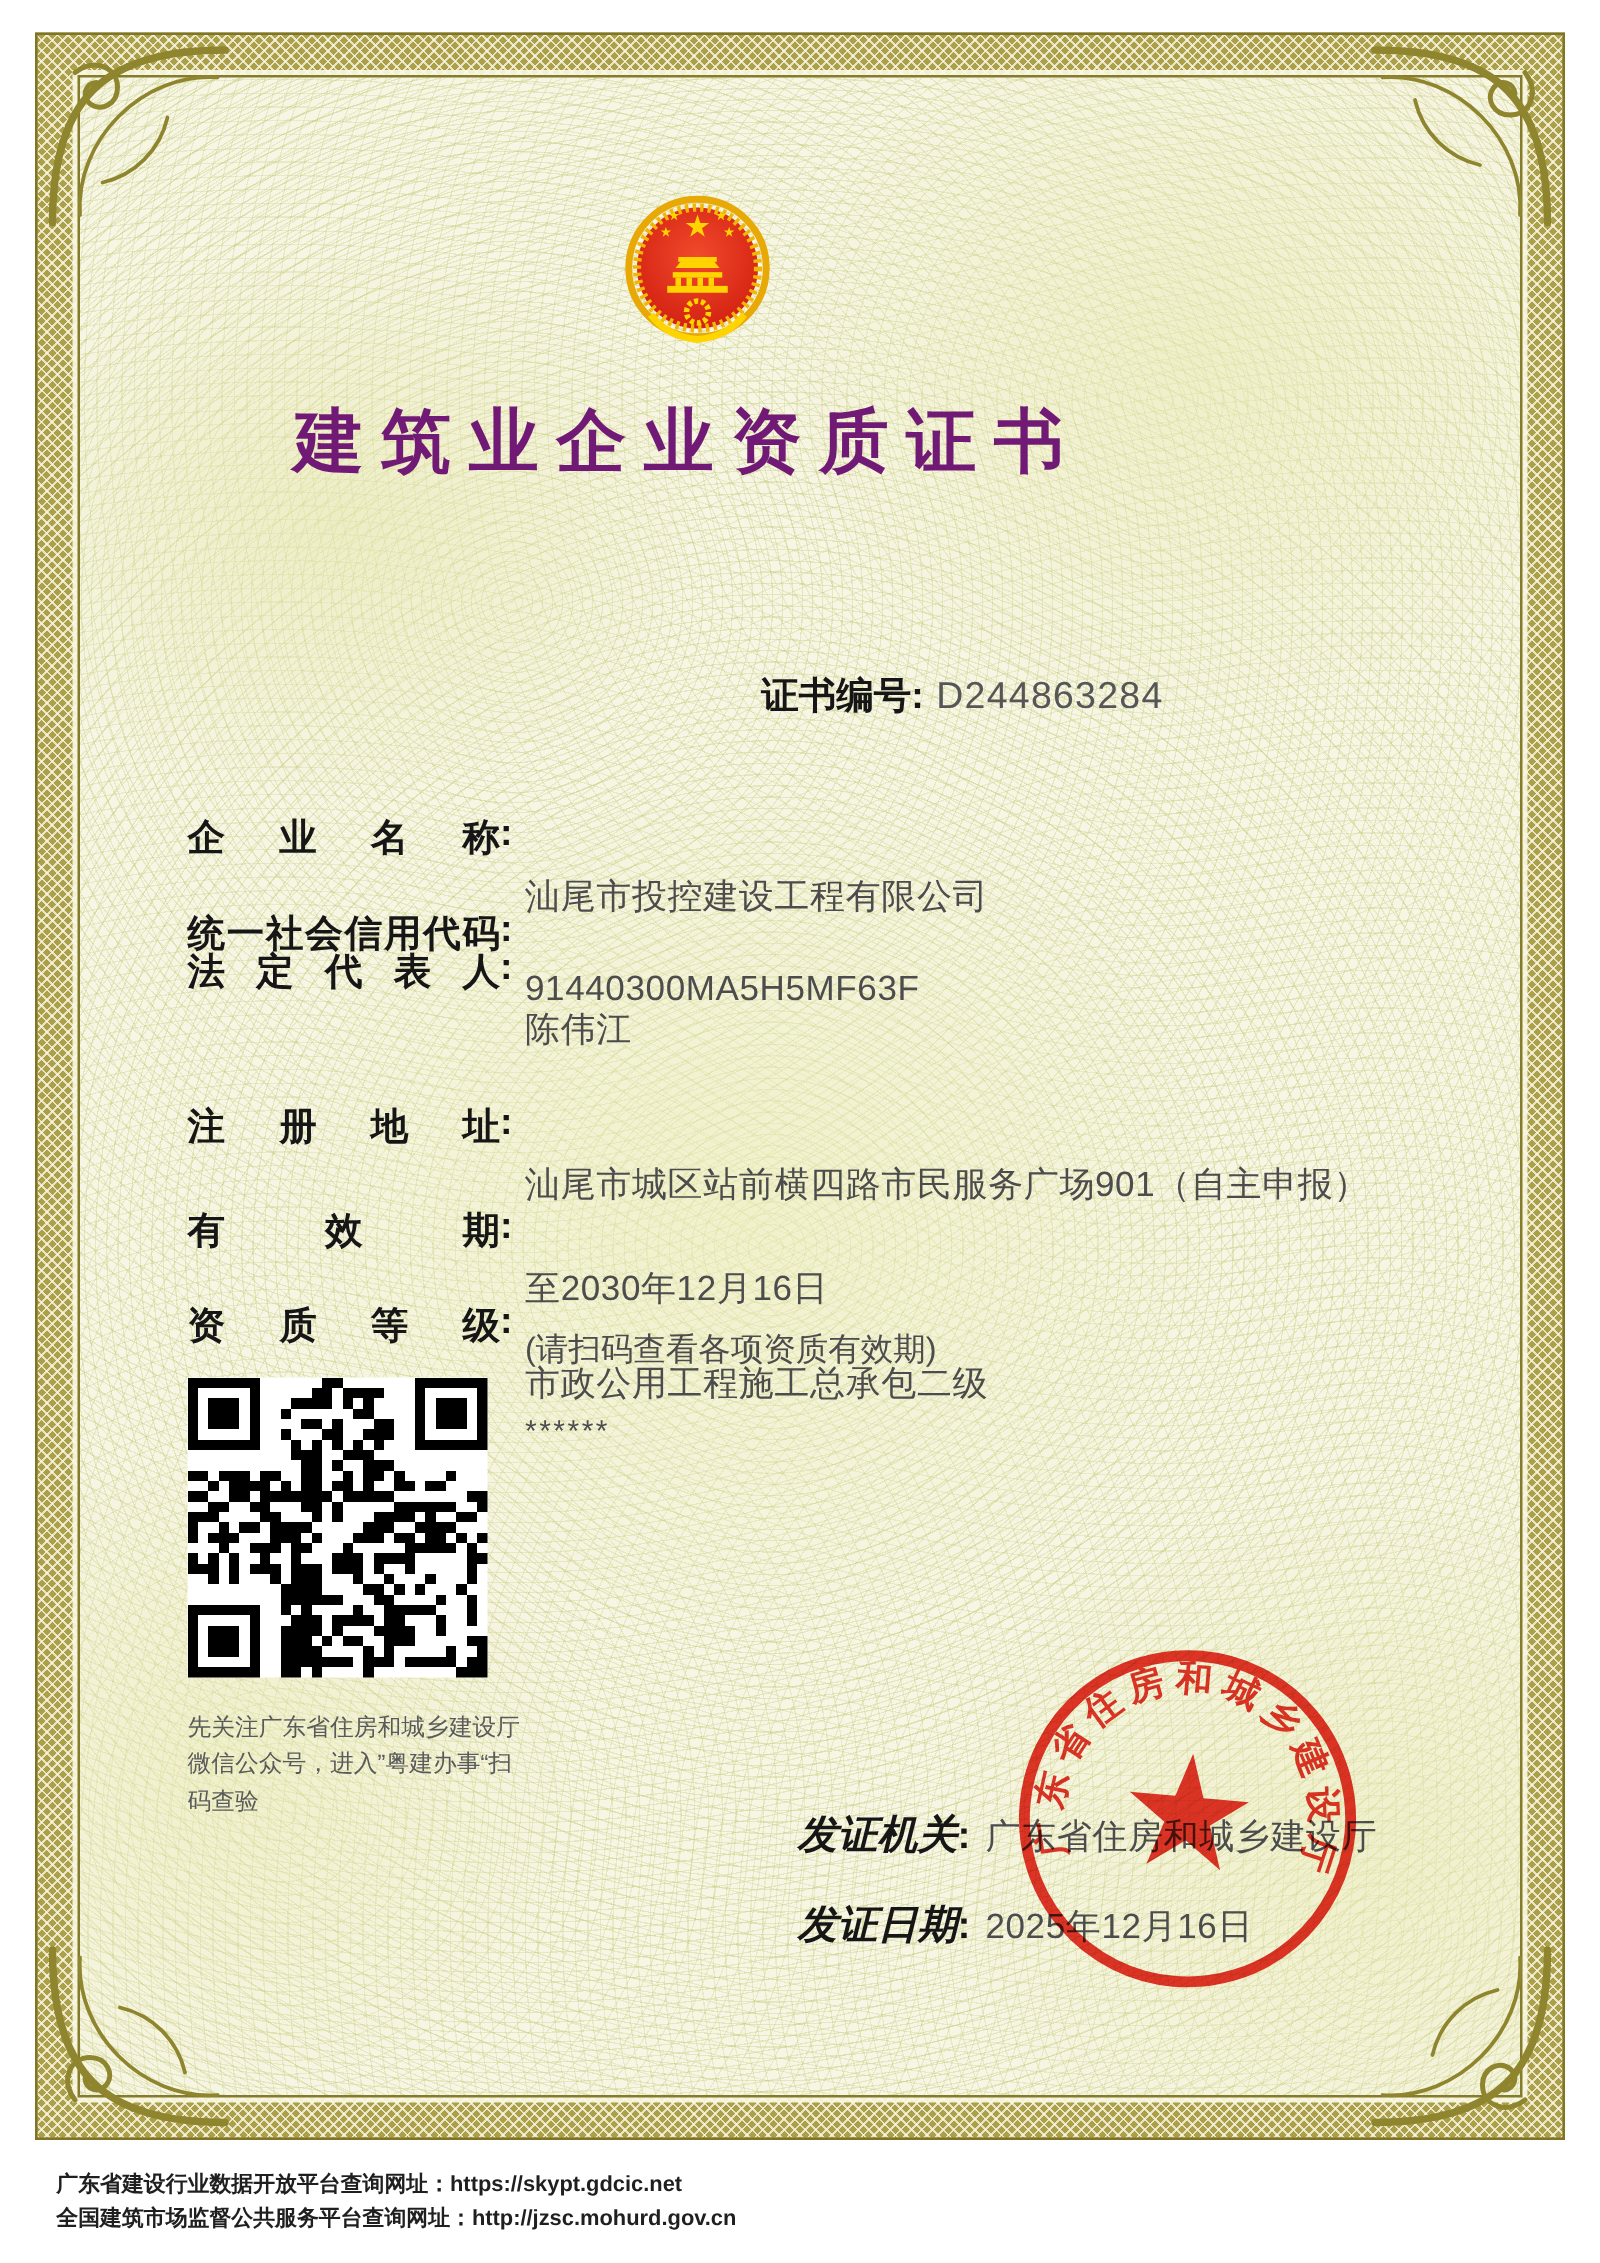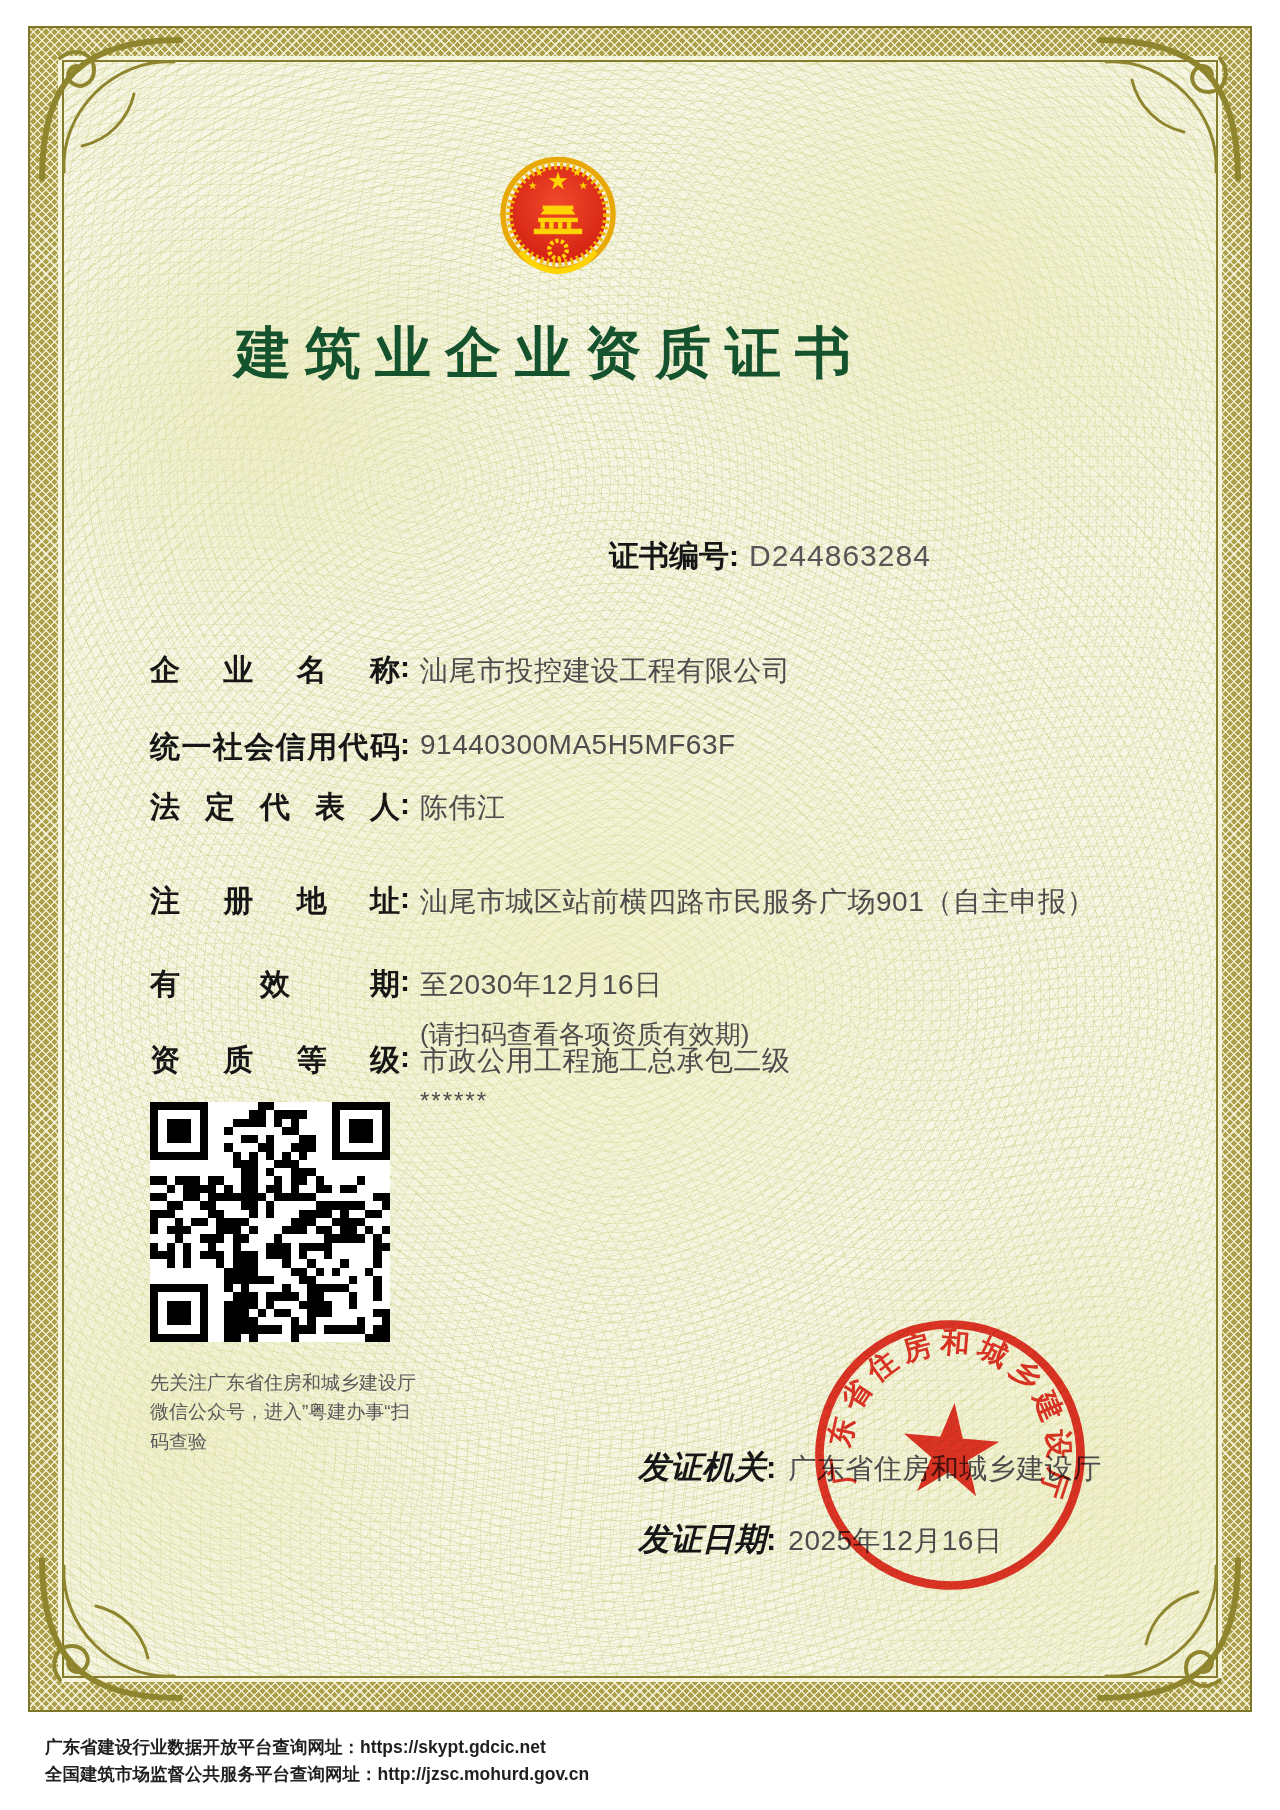--- a/index.html
+++ b/index.html
@@ -35,38 +35,38 @@
   .corner.tr{right:2px;top:2px;transform:rotate(90deg);}
   .corner.br{right:2px;bottom:2px;transform:rotate(180deg);}
   .corner.bl{left:2px;bottom:2px;transform:rotate(270deg);}
 
   
   .emblem{position:absolute;left:492px;top:148px;}
 
   
   .title{
     position:absolute;left:0;top:316px;width:1100px;text-align:center;
-    font-size:56px;font-weight:bold;color:#14532d;letter-spacing:14px;
+    font-size:56px;font-weight:bold;color:#701a75;letter-spacing:14px;
   }
 
   
   .cert-no{position:absolute;left:585px;top:536px;font-size:30px;white-space:nowrap;margin-left:24px;}
   .cert-no .lbl{font-weight:bold;color:#161616;}
   .cert-no .col{font-weight:bold;color:#161616;margin-right:10px;}
   .cert-no .val{color:#565656;letter-spacing:1px;}
 
   
   .field{position:absolute;left:150px;white-space:nowrap;}
-  .f0{top:650px}.f1{top:727px}.f2{top:787px}.f3{top:881px}.f4{top:964px}.f5{top:1040px}
+  .f0{top:650px}.f1{top:727px}.f2{top:757px}.f3{top:881px}.f4{top:964px}.f5{top:1040px}
   .flabel{
     display:inline-block;width:250px;font-weight:bold;font-size:30px;color:#161616;
     text-align:justify;text-align-last:justify;vertical-align:top;
   }
   .fcolon{display:inline-block;font-weight:bold;font-size:30px;color:#161616;width:20px;vertical-align:top;}
-  .fvalue{display:inline-block;font-size:28px;color:#4c4c4c;vertical-align:top;padding-top:2px;letter-spacing:.5px;}
+  .fvalue{display:inline-block;font-size:28px;color:#4c4c4c;vertical-align:top;padding-top:2px;letter-spacing:.5px;margin-top:46px;}
   .fnote{margin-left:270px;margin-top:12px;font-size:26px;color:#4c4c4c;white-space:normal;}
   .fnote.stars{letter-spacing:2px;font-size:24px;margin-top:6px;}
 
   
   .qr{position:absolute;left:150px;top:1102px;width:240px;height:240px;background:#fff;}
   .qr-caption{position:absolute;left:150px;top:1368px;width:268px;font-size:19px;color:#5a5a5a;line-height:1.55;}
 
   
   .issuer-row{position:absolute;left:638px;white-space:nowrap;}
   .ir0{top:1446px}.ir1{top:1518px}

